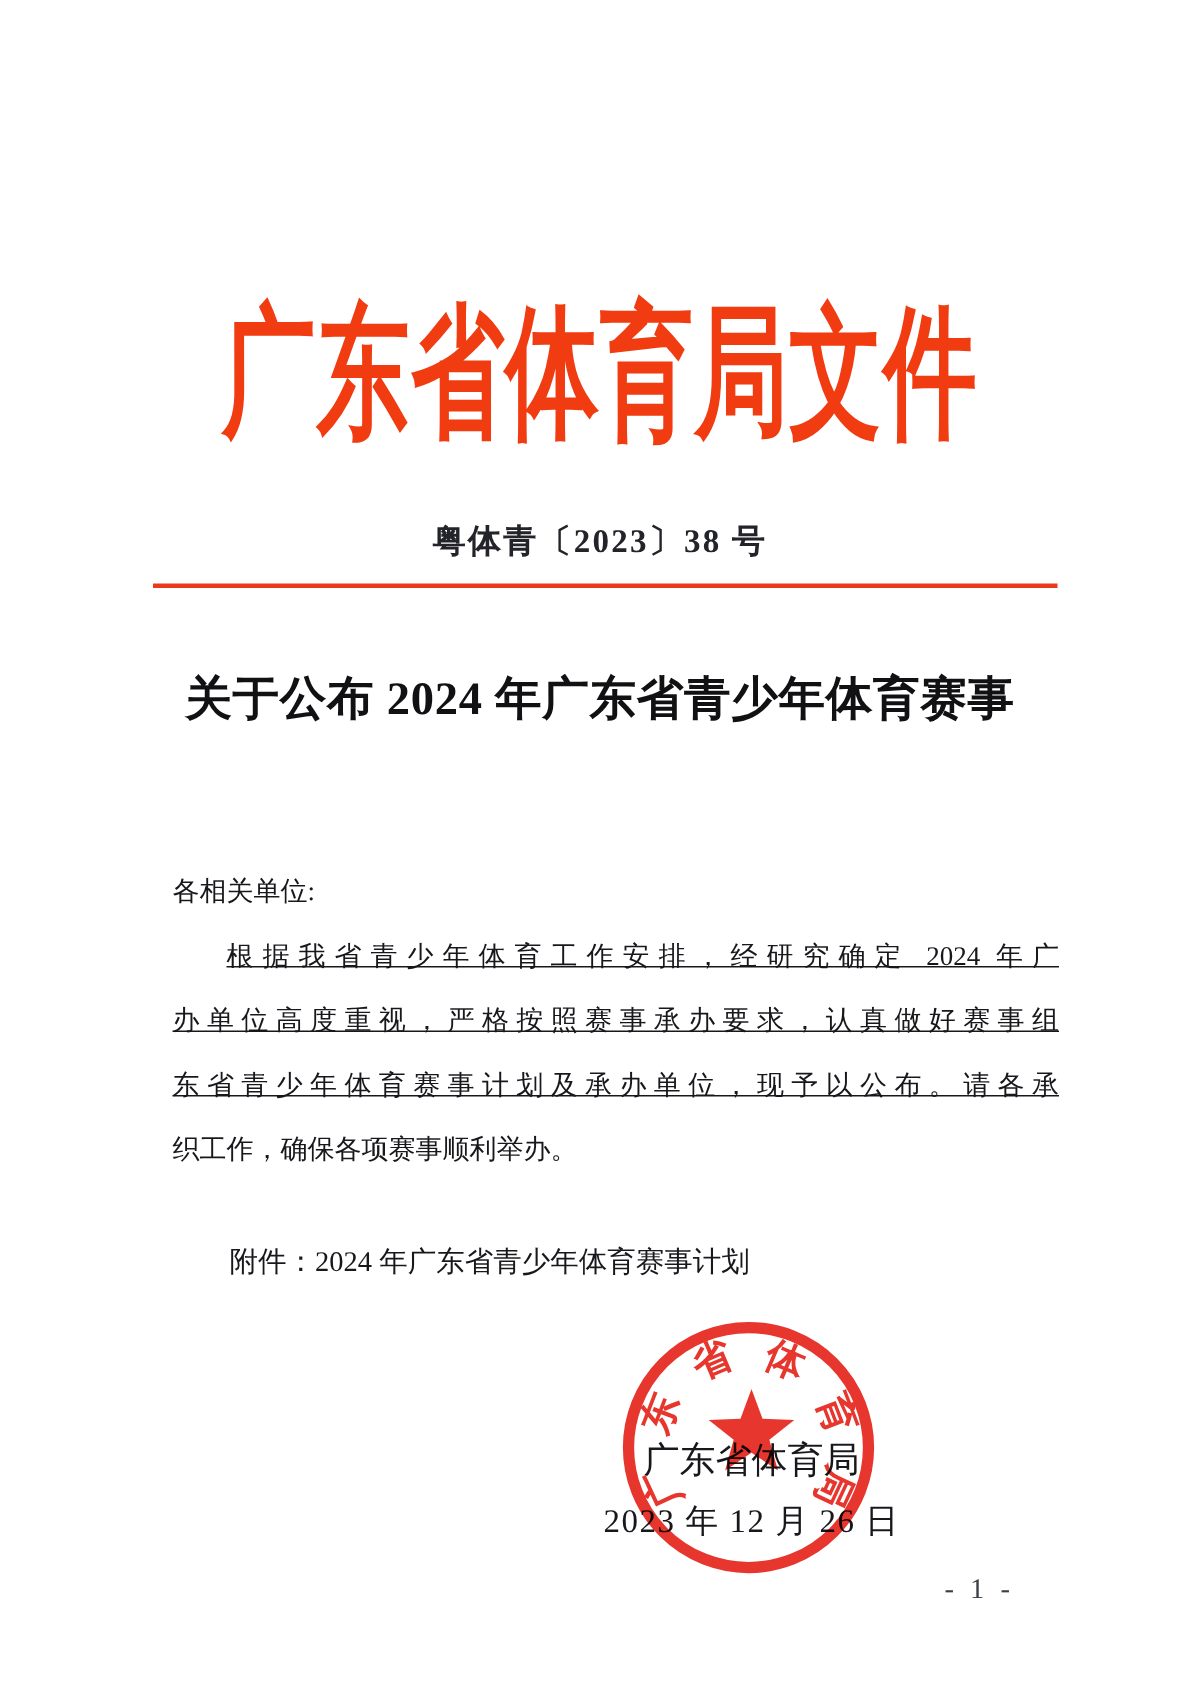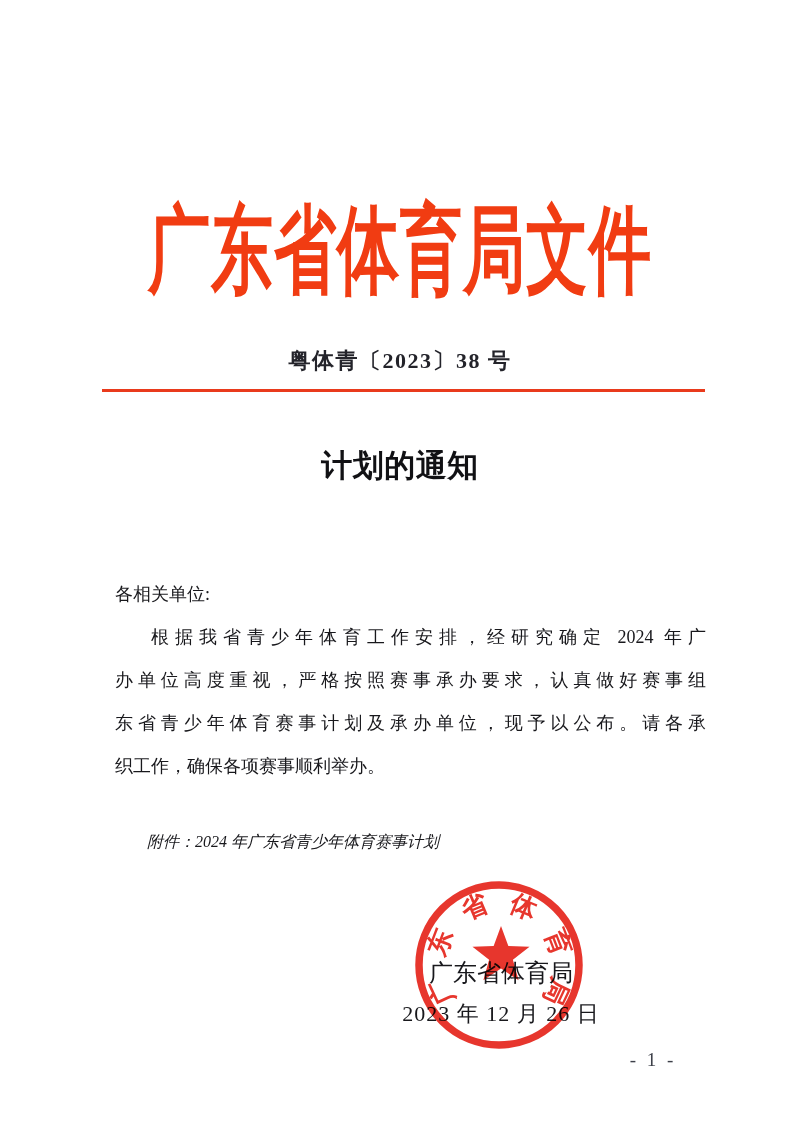--- a/index.html
+++ b/index.html
@@ -57,32 +57,32 @@
     width: 591px;
     font-size: 18px;
     line-height: 43px;
     color: #18181c;
   }
   .body-line { white-space: nowrap; }
   .body-line.justify {
     white-space: normal;
     text-align: justify;
     text-align-last: justify;
+    text-decoration: underline;
   }
   .body-line.indent { text-indent: 2em; }
   .attachment-line {
     position: absolute;
     top: 820px; left: 115px;
     width: 591px;
-    font-size: 16px;
+    font-size: 19px;
     line-height: 43px;
     text-indent: 2em;
     color: #18181c;
     white-space: nowrap;
-    font-style: italic;
   }
   .signing-agency {
     position: absolute;
     top: 957px; left: 366px;
     width: 270px;
     text-align: center;
     font-size: 24px;
     color: #18181c;
     white-space: nowrap;
   }
@@ -124,21 +124,21 @@
 
 <div class="page">
 
   <div class="agency-title">广东省体育局文件</div>
 
   <div class="doc-number">粤体青〔2023〕38 号</div>
 
   <div class="red-rule"></div>
 
   <div class="notice-title">
-    <div>计划的通知</div>
+    <div>关于公布 2024 年广东省青少年体育赛事</div>
   </div>
 
   <div class="body-block">
     <div class="body-line">各相关单位:</div>
     <div class="body-line justify indent">根据我省青少年体育工作安排，经研究确定 2024 年广</div>
     <div class="body-line justify">办单位高度重视，严格按照赛事承办要求，认真做好赛事组</div>
     <div class="body-line justify">东省青少年体育赛事计划及承办单位，现予以公布。请各承</div>
     <div class="body-line">织工作，确保各项赛事顺利举办。</div>
   </div>
 

